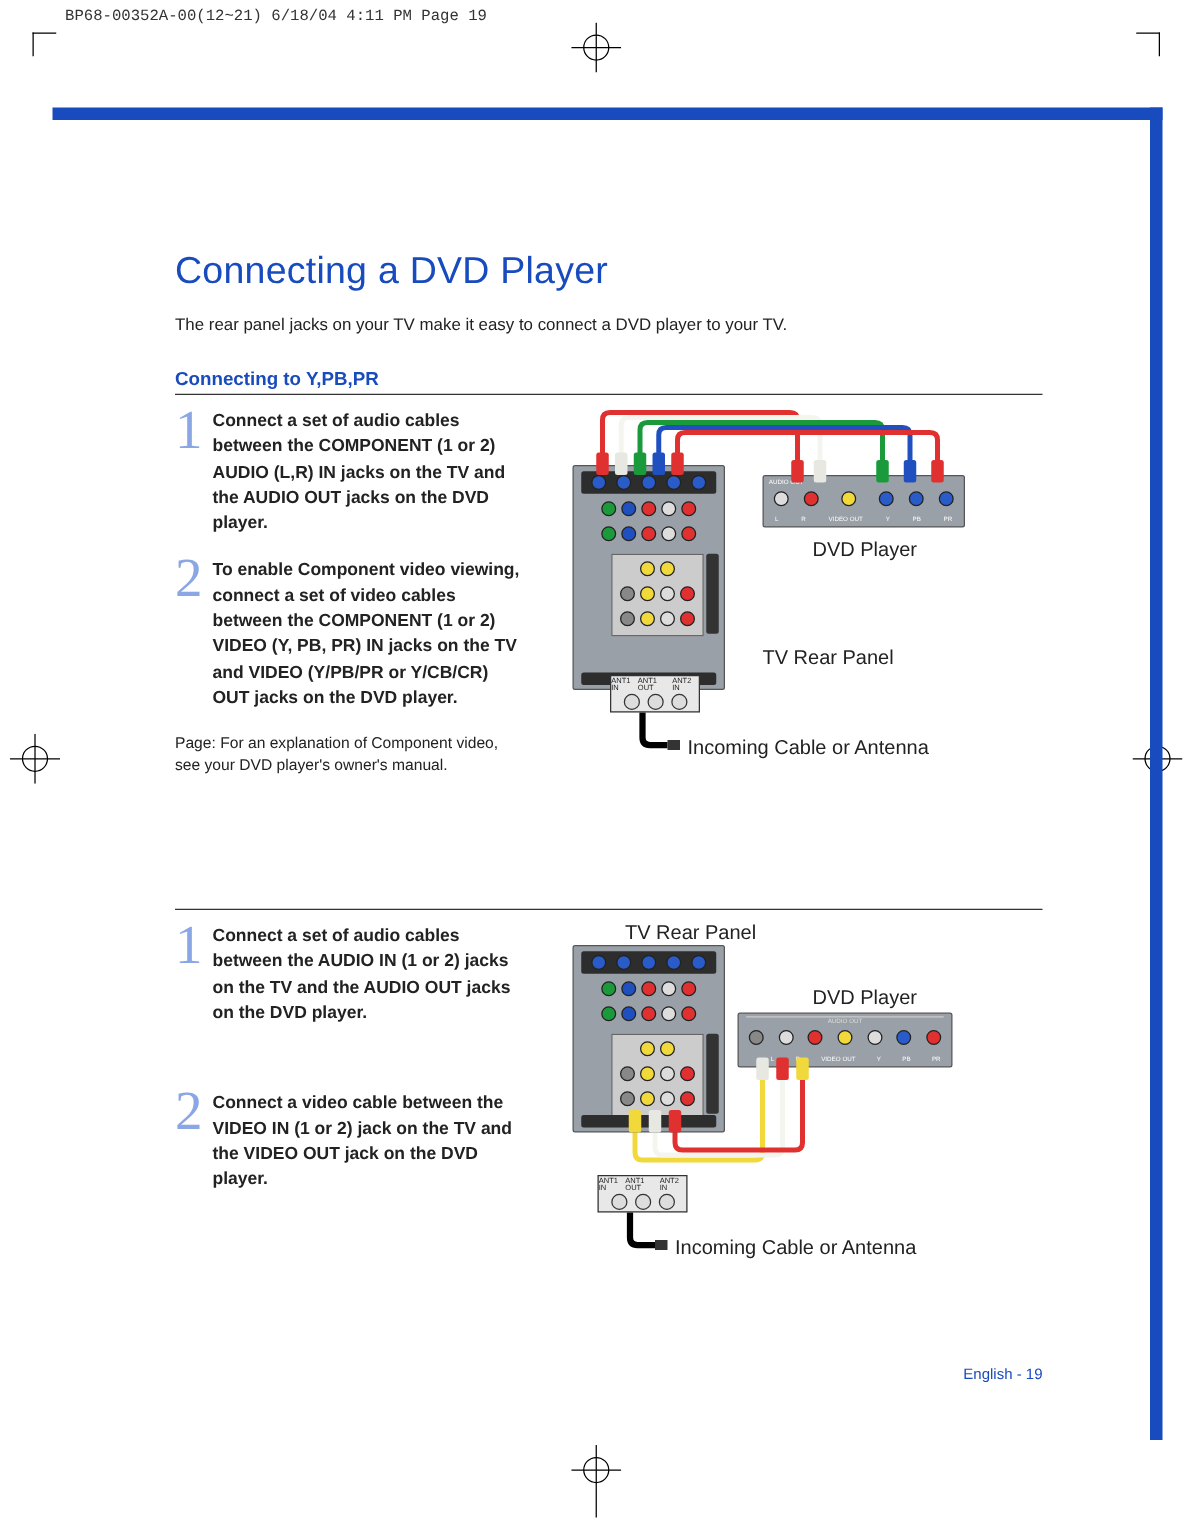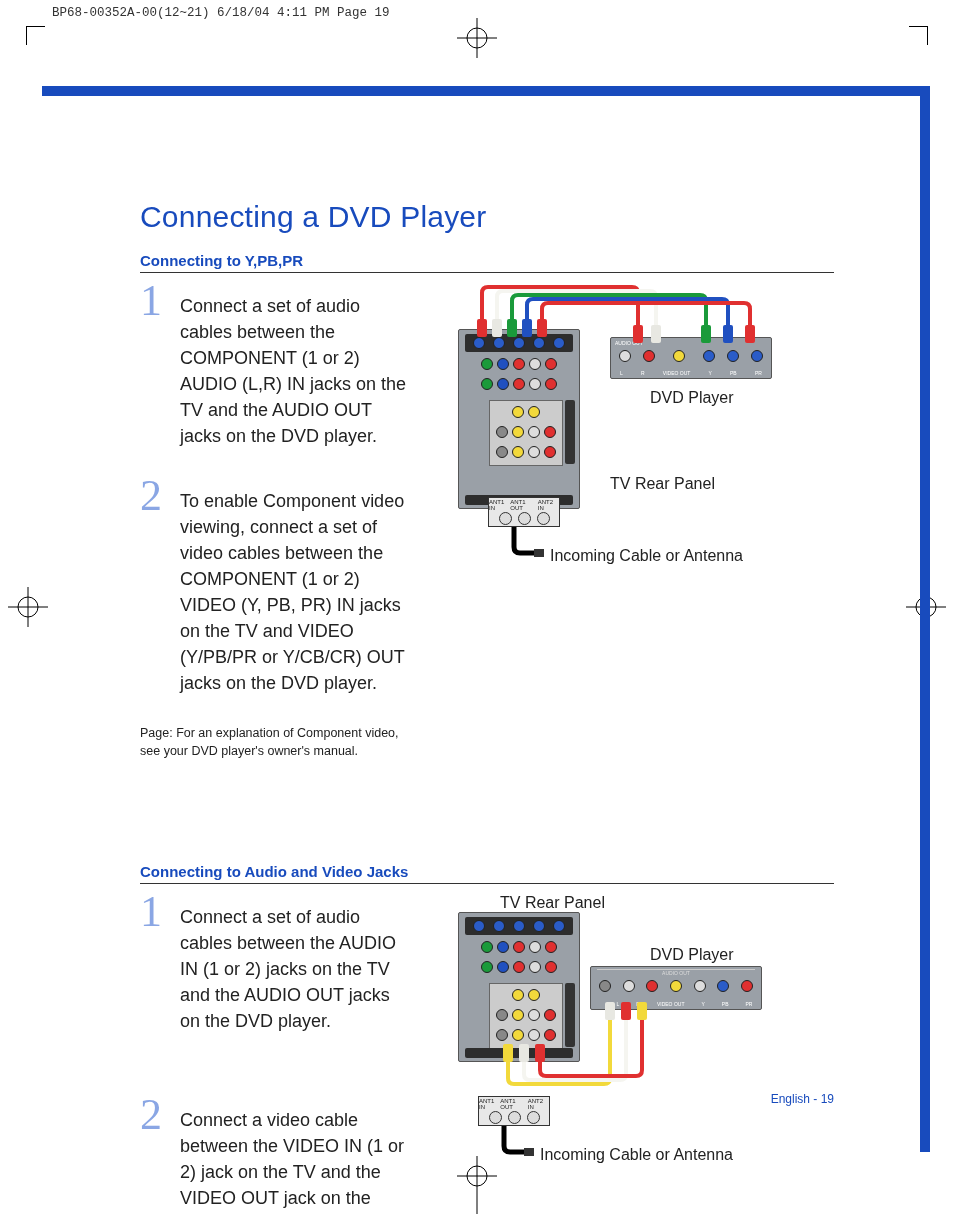--- a/index.html
+++ b/index.html
@@ -18,21 +18,21 @@
   .content{position:absolute;top:200px;left:140px;right:120px;bottom:100px}
   h1{color:#184bbd;font-weight:400;font-size:30px;margin:0 0 18px;letter-spacing:.2px}
   .intro{font-size:13.5px;margin:0 0 28px;font-weight:300}
   .subh{color:#184bbd;font-weight:600;font-size:15px;margin:0 0 2px}
   .rule{border:0;border-top:1px solid #333;margin:3px 0 10px}
   .cols{display:flex;gap:30px;align-items:flex-start}
   .leftc{width:280px;flex:0 0 280px}
   .rightc{flex:1;position:relative;min-height:280px}
   .step{display:flex;gap:8px;margin-bottom:18px}
   .num{color:#8aa6e4;font-size:44px;font-weight:300;line-height:.8;font-family:Georgia,serif}
-  .step p{margin:10px;font-size:18px;line-height:1.45;font-weight:400}
+  .step p{margin:0;font-size:14px;line-height:1.45;font-weight:700}
   .note{font-size:12.5px;line-height:1.45;font-weight:300;margin-top:2px}
   .gap{height:90px}
   .footer{position:absolute;right:120px;bottom:108px;font-size:12px;color:#184bbd}
   .diagram{position:relative;width:330px;height:290px}
   .panel{position:absolute;background:#9aa0a7;border:1px solid #555;border-radius:2px}
   .jack{width:12px;height:12px;border-radius:50%;display:inline-block;margin:2px;border:1.5px solid #222;box-sizing:border-box}
   .jrow{display:flex;justify-content:center;padding:2px}
   .strip{position:absolute;background:#2d2d2d;height:18px;border-radius:2px;display:flex;align-items:center;justify-content:space-around;padding:0 4px;box-sizing:border-box}
   .lbl{position:absolute;font-size:16px;color:#222}
   .plug{position:absolute;width:10px;height:18px;border-radius:2px}
@@ -79,20 +79,21 @@
         <line x1="0" y1="20" x2="40" y2="20" stroke="#000"></line>
         <line x1="20" y1="0" x2="20" y2="40" stroke="#000"></line>
       </svg>
     </div>
   <div class="tick-bottom"></div>
 
   <div class="blue-frame"></div>
 
   <div class="content">
     <h1>Connecting a DVD Player</h1>
+    <p class="intro">The rear panel jacks on your TV make it easy to connect a DVD player to your TV.</p>
 
     <div class="subh">Connecting to Y,PB,PR</div>
     <hr class="rule">
 
     <div class="cols">
       <div class="leftc">
         <div class="step">
           <div class="num">1</div>
           <p>Connect a set of audio cables between the COMPONENT (1 or 2) AUDIO (L,R) IN jacks on the TV and the AUDIO OUT jacks on the DVD player.</p>
         </div>
@@ -206,21 +207,20 @@
               </div>
             <div style="text-align:center"><span class="antj"></span><span class="antj"></span><span class="antj"></span></div>
           </div>
           <div class="lbl" style="left:100px;top:264px">Incoming Cable or Antenna</div>
         </div>
       </div>
     </div>
 
     <div class="gap"></div>
 
-    <div class="subh">Connecting to Audio and Video Jacks</div>
     <hr class="rule">
 
     <div class="cols">
       <div class="leftc">
         <div class="step">
           <div class="num">1</div>
           <p>Connect a set of audio cables between the AUDIO IN (1 or 2) jacks on the TV and the AUDIO OUT jacks on the DVD player.</p>
         </div>
         <div style="height:34px"></div>
         <div class="step">

